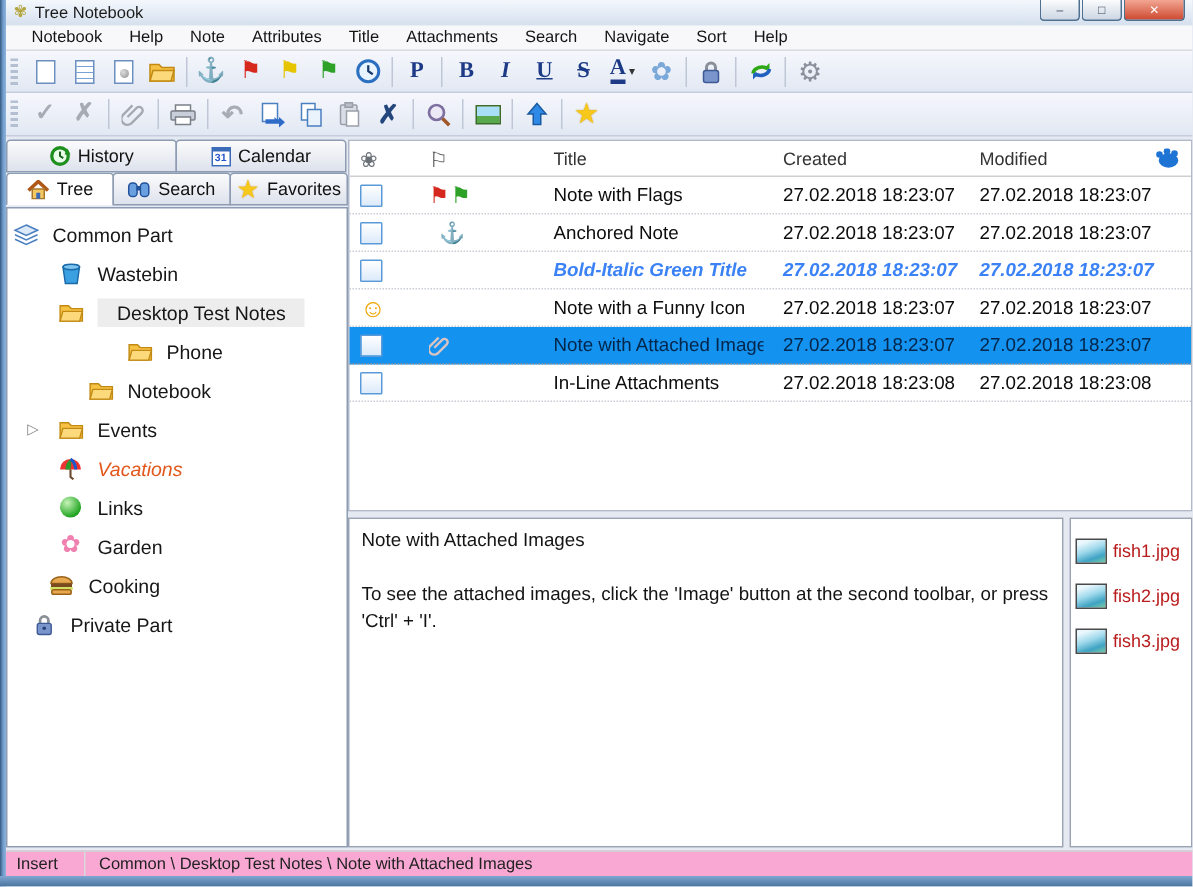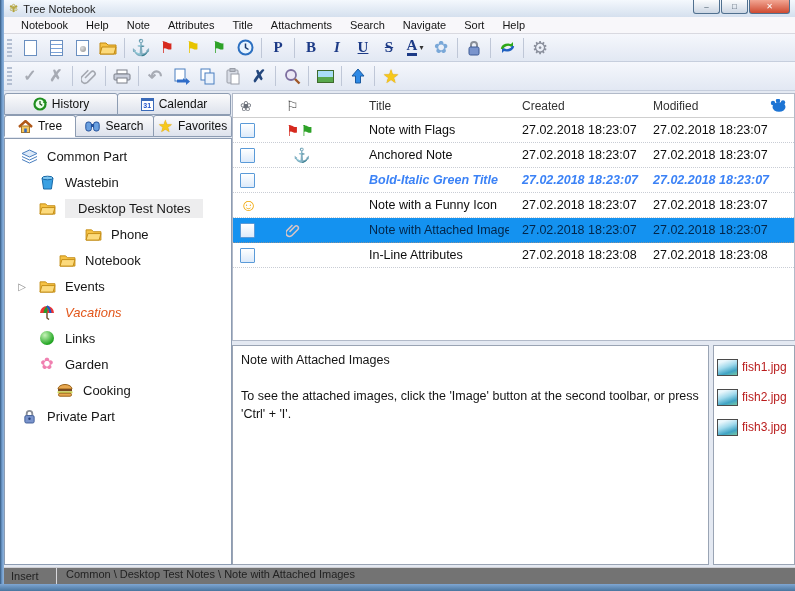--- a/index.html
+++ b/index.html
@@ -90,22 +90,22 @@
   
   #preview{position:absolute;left:232px;top:345px;width:477px;height:220px;background:#fff;
     border:1px solid #9aa4b4;padding:5px 8px;font-size:12.5px;color:#141414;line-height:1.45;}
   #preview .ptitle{margin-bottom:18px;}
   #attachpanel{position:absolute;left:713px;top:345px;width:82px;height:220px;background:#fff;
     border:1px solid #9aa4b4;padding:6px 3px;}
   .afile{display:flex;align-items:center;gap:4px;height:30px;font-size:12px;color:#b91c1c;}
   .athumb{width:21px;height:17px;border:1px solid #4a4a4a;flex:none;
     background:linear-gradient(160deg,#eaf7fc 15%,#9fd9ec 45%,#3fa3c4 75%,#77c9a4 100%);}
   
-  #statusbar{position:absolute;left:4px;top:567px;width:791px;height:17px;background:#737373;
-    border-top:1px solid #cfcfd4;display:flex;align-items:flex-start;font-size:11px;color:#222;}
+  #statusbar{position:absolute;left:4px;top:567px;width:791px;height:17px;background:#f9a8d4;
+    border-top:1px solid #cfcfd4;display:flex;align-items:center;font-size:11px;color:#222;}
   .scell-mode{width:53px;padding-left:7px;height:100%;display:flex;align-items:center;
     border-right:1px solid #d8d8dc;flex:none;}
   .scell-path{padding-left:9px;}
 </style>
 </head>
 <body>
 
 <div id="win-border-left"></div>
 <div id="win-border-bottom"></div>
 
@@ -327,21 +327,21 @@
         </svg>
       <span>Search</span>
     </div>
     <div class="tab" style="width:79px">
       <span class="glyph" style="color:#f6c81c;font-size:17px;text-shadow:0 0 1px #c88600">★</span>
       <span>Favorites</span>
     </div>
   </div>
 
   <div id="treepanel">
-    <div class="titem" style="padding-left:15px">
+    <div class="titem" style="padding-left:3px">
       <span class="ticon">
           <svg width="17" height="15" viewBox="0 0 17 15">
             <path d="M8.5 1L16 4.5 8.5 8 1 4.5z" fill="#dce9f8" stroke="#4a7fc0"></path>
             <path d="M1 7.5L8.5 11 16 7.5" fill="none" stroke="#4a7fc0"></path>
             <path d="M1 10.5L8.5 14 16 10.5" fill="none" stroke="#4a7fc0"></path>
           </svg>
         </span>
       <span>Common Part</span>
     </div>
     <div class="titem" style="padding-left:10px">
@@ -409,21 +409,21 @@
       <span class="ticon">
           <span class="sphere"></span>
         </span>
       <span>Links</span>
     </div>
     <div class="titem" style="padding-left:10px">
       <span class="texp"></span>
       <span class="ticon glyph" style="color:#f080b0;font-size:16px">✿</span>
       <span>Garden</span>
     </div>
-    <div class="titem" style="padding-left:28px">
+    <div class="titem" style="padding-left:4px">
       <span class="texp"></span>
       <span class="ticon">
           <svg width="16" height="13" viewBox="0 0 16 13">
             <path d="M1 5a7 4.5 0 0 1 14 0z" fill="#e8a850" stroke="#9a6218"></path>
             <rect x="1" y="5" width="14" height="2.4" fill="#7a4a20"></rect>
             <rect x="0.5" y="7.4" width="15" height="1.8" fill="#cfe05a"></rect>
             <rect x="1.5" y="9.2" width="13" height="3" rx="1.4" fill="#e8a850" stroke="#9a6218"></rect>
           </svg>
         </span>
       <span>Cooking</span>
@@ -524,21 +524,21 @@
     <span class="c4">27.02.2018 18:23:07</span>
     <span class="c5">27.02.2018 18:23:07</span>
     <span class="c6"></span>
   </div>
 
   <div class="lrow">
     <span class="c1">
         <span class="checkbox"></span>
       </span>
     <span class="c2"></span>
-    <span class="c3">In-Line Attributes</span>
+    <span class="c3">In-Line Attachments</span>
     <span class="c4">27.02.2018 18:23:08</span>
     <span class="c5">27.02.2018 18:23:08</span>
     <span class="c6"></span>
   </div>
 </div>
 
 <div id="preview">
   <div class="ptitle">Note with Attached Images</div>
   <div>To see the attached images, click the 'Image' button at the second toolbar, or press 'Ctrl' + 'I'.</div>
 </div>

